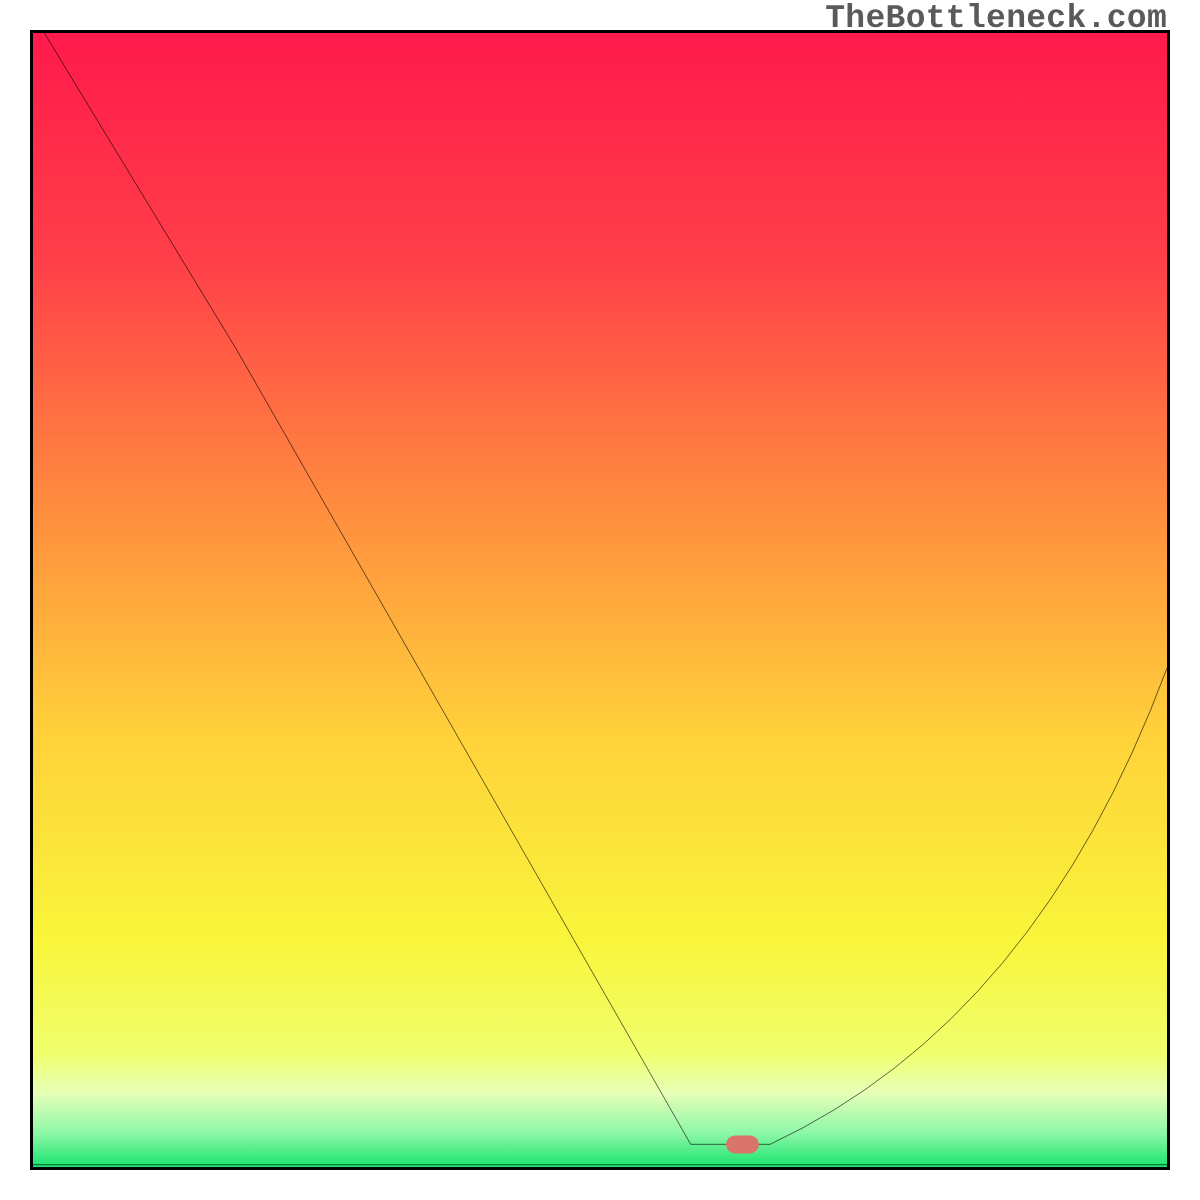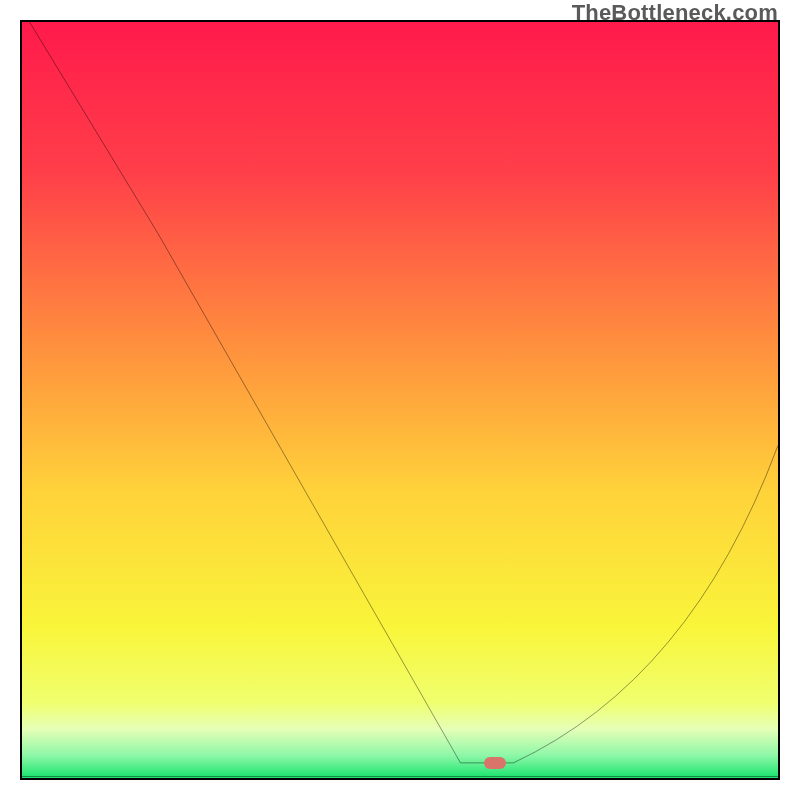--- a/index.html
+++ b/index.html
@@ -8,20 +8,21 @@
     width: 800px;
     height: 800px;
     overflow: hidden;
     font-family: Arial, Helvetica, sans-serif;
   }
   .chart-wrap {
     position: relative;
     width: 800px;
     height: 592px;
     background: #fff;
+    font-family: Liberation Mono, monospace;
   }
   .plot-area {
     position: absolute;
     left: 20px;
     top: 20px;
     width: 760px;
     height: 760px;
     border: 2px solid #000;
     box-sizing: border-box;
     overflow: hidden;

